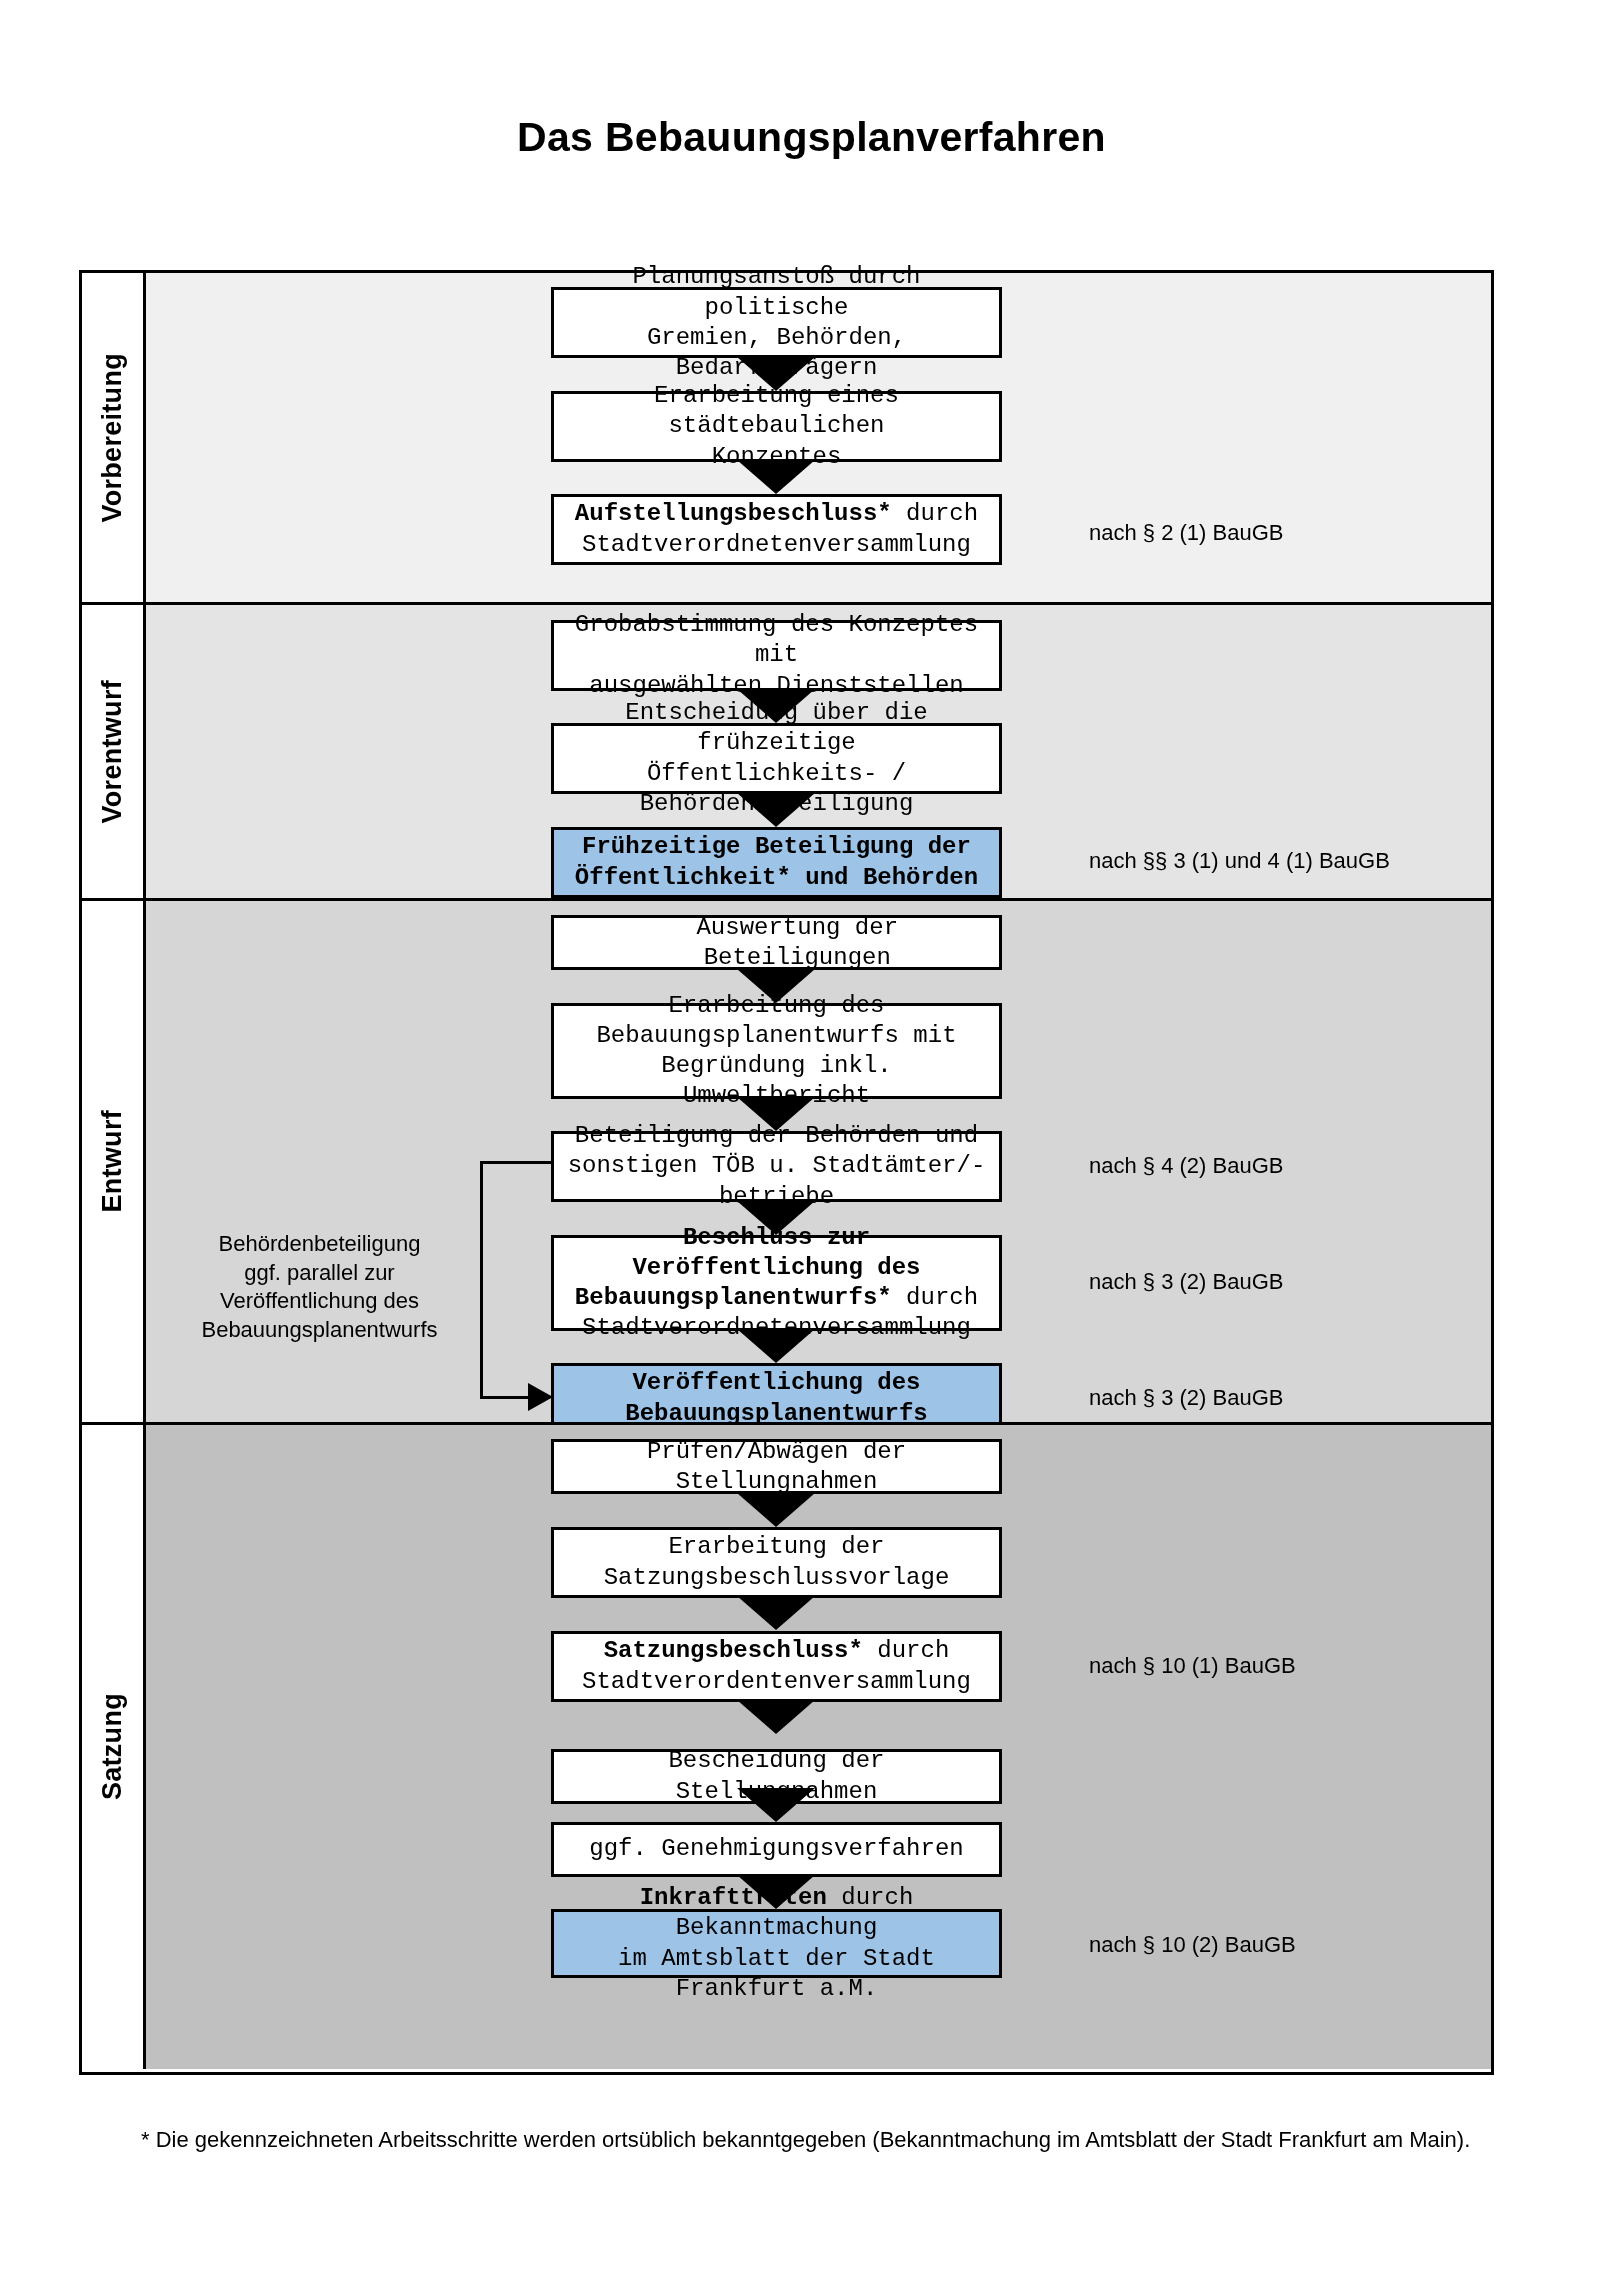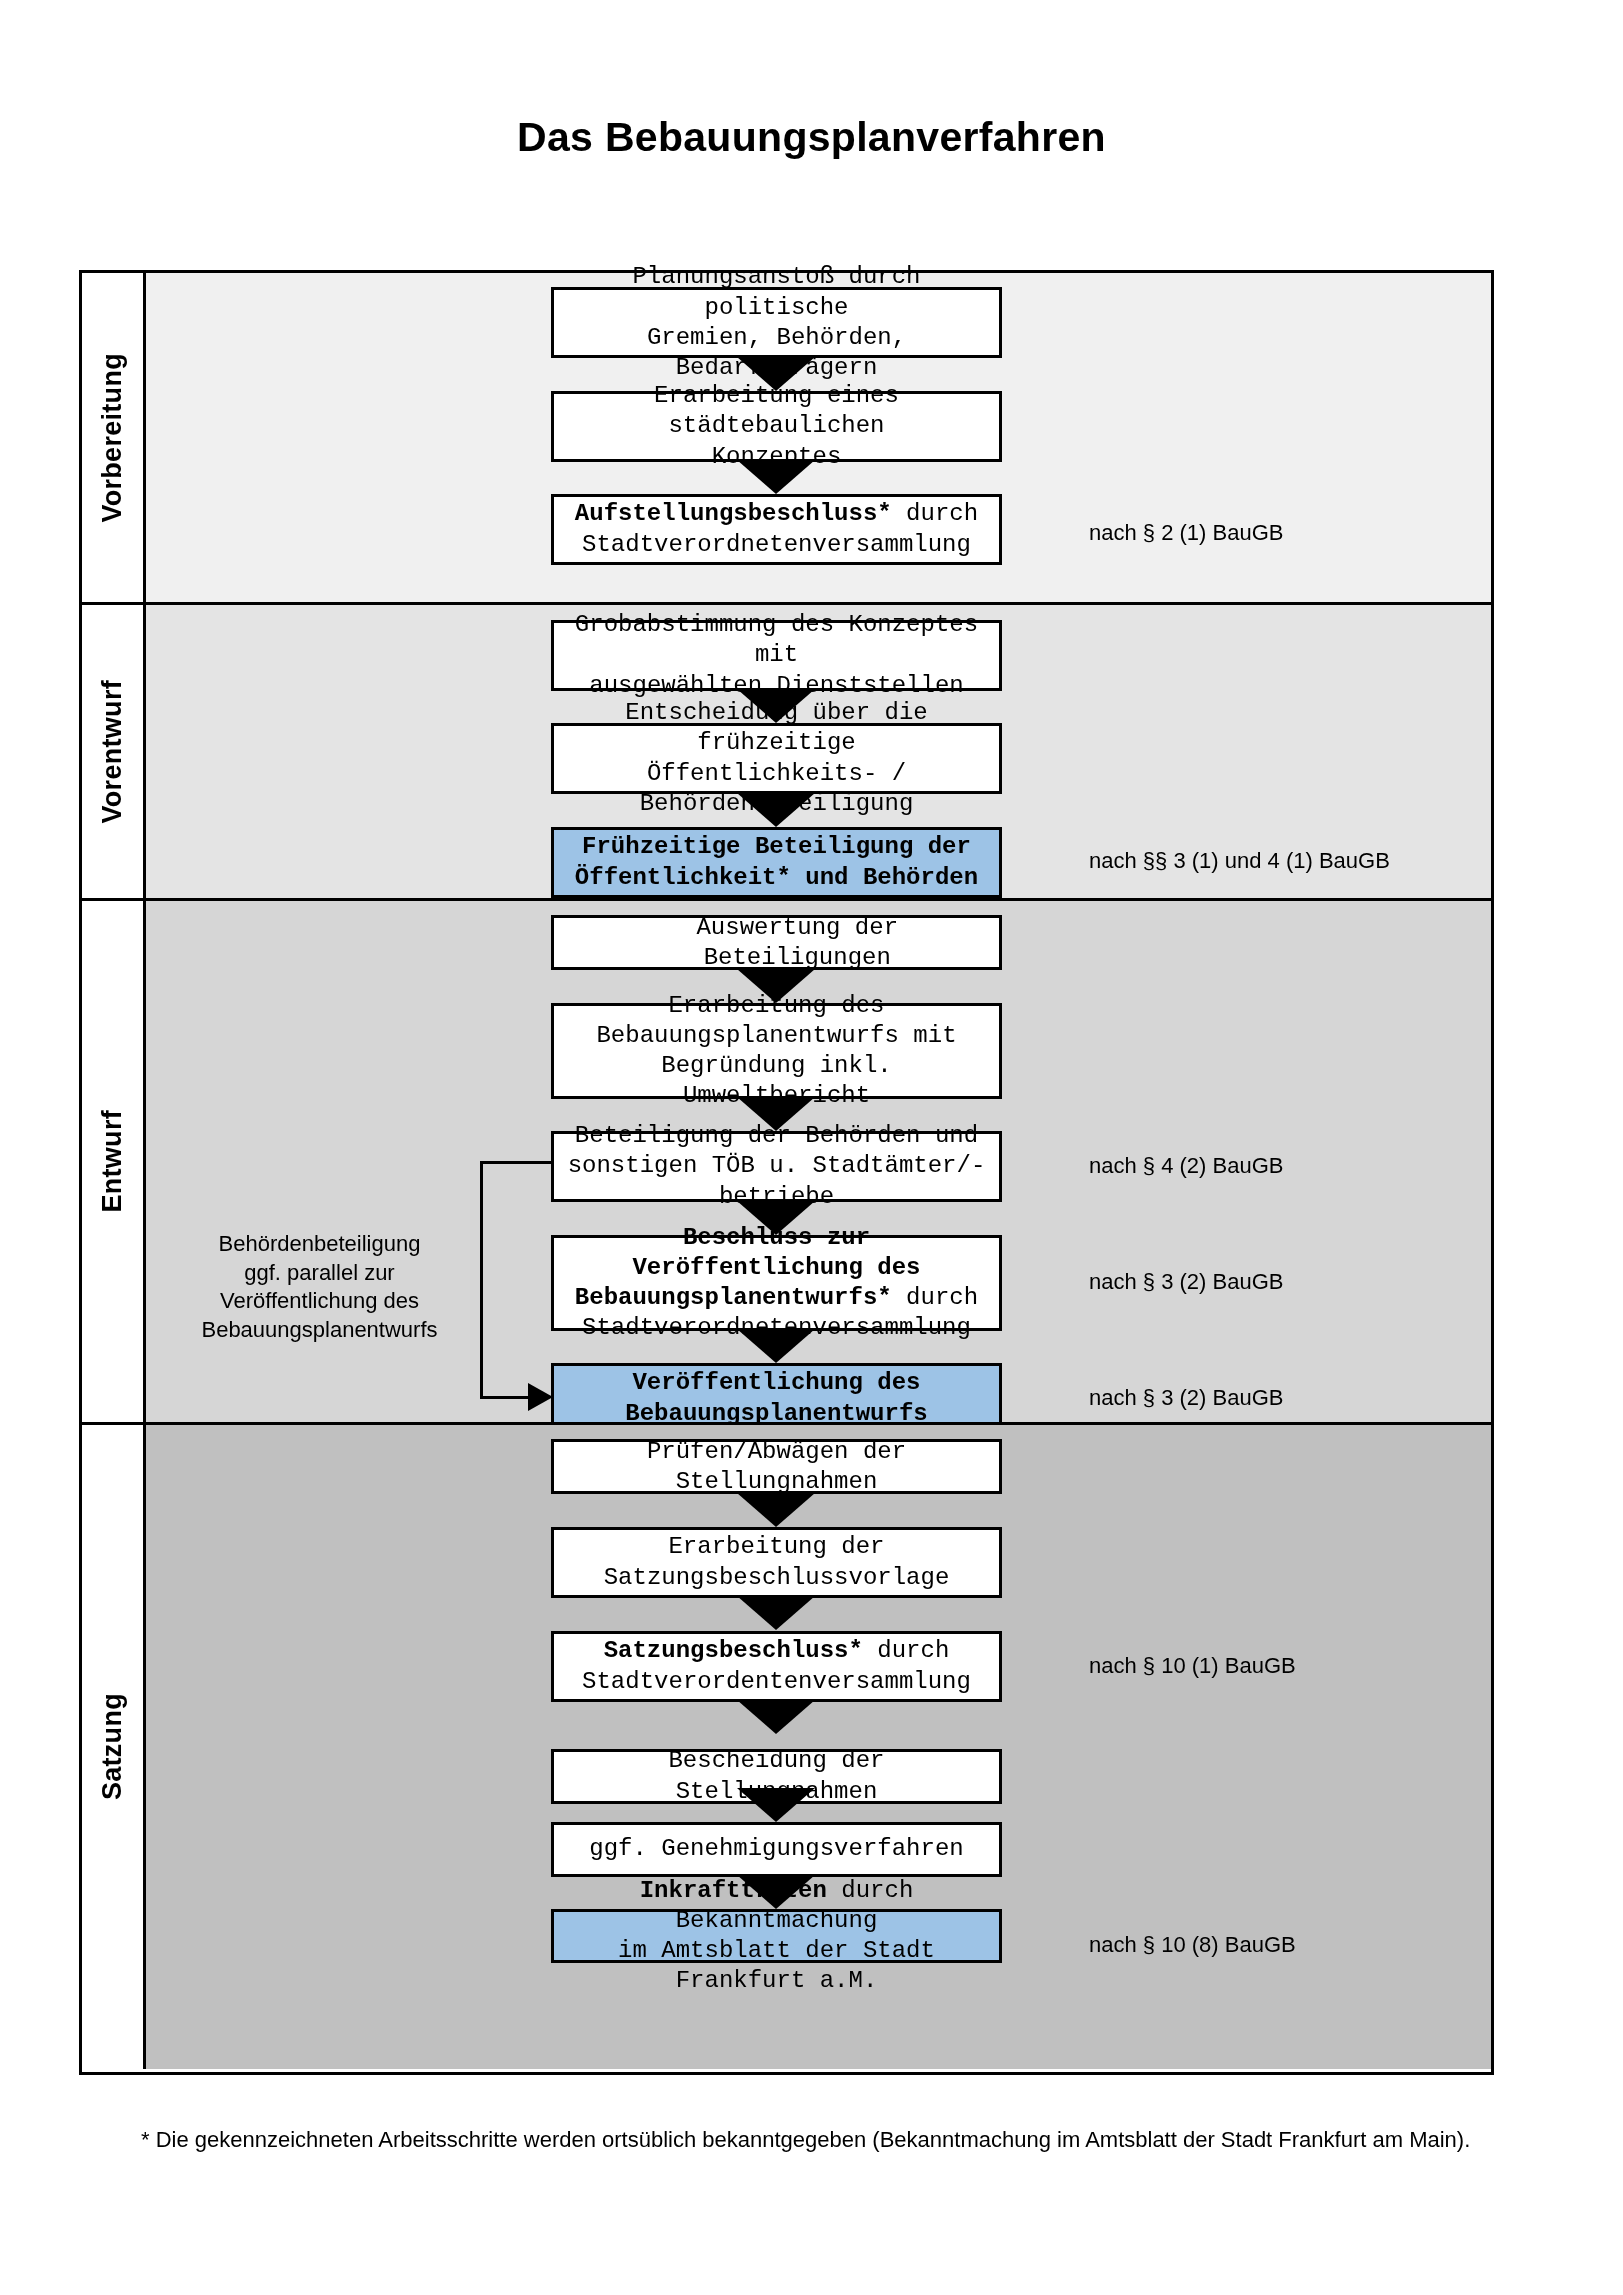--- a/index.html
+++ b/index.html
@@ -355,28 +355,28 @@
       </div>
       <div class="arrow" style="top:363px;"></div>
 
       <div class="flowbox" style="top:397px; height:55px;">
         <div>
           <span>ggf. Genehmigungsverfahren</span>
         </div>
       </div>
       <div class="arrow" style="top:450px;"></div>
 
-      <div class="flowbox blue" style="top:484px; height:54px;">
+      <div class="flowbox blue" style="top:484px; height:69px;">
         <div>
           <span class="b">Inkrafttreten</span><span> durch Bekanntmachung</span><br>
           <span>im Amtsblatt der Stadt Frankfurt a.M.</span>
         </div>
       </div>
 
       <div class="legal" style="top:228px;">nach § 10 (1) BauGB</div>
-      <div class="legal" style="top:507px;">nach § 10 (8) BauGB</div>
+      <div class="legal" style="top:507px;">nach § 10 (2) BauGB</div>
     </div>
   </div>
 
 </div>
 
 <div class="footnote">* Die gekennzeichneten Arbeitsschritte werden ortsüblich bekanntgegeben (Bekanntmachung im Amtsblatt  der Stadt Frankfurt am Main).</div>
 
 
 </body></html>

